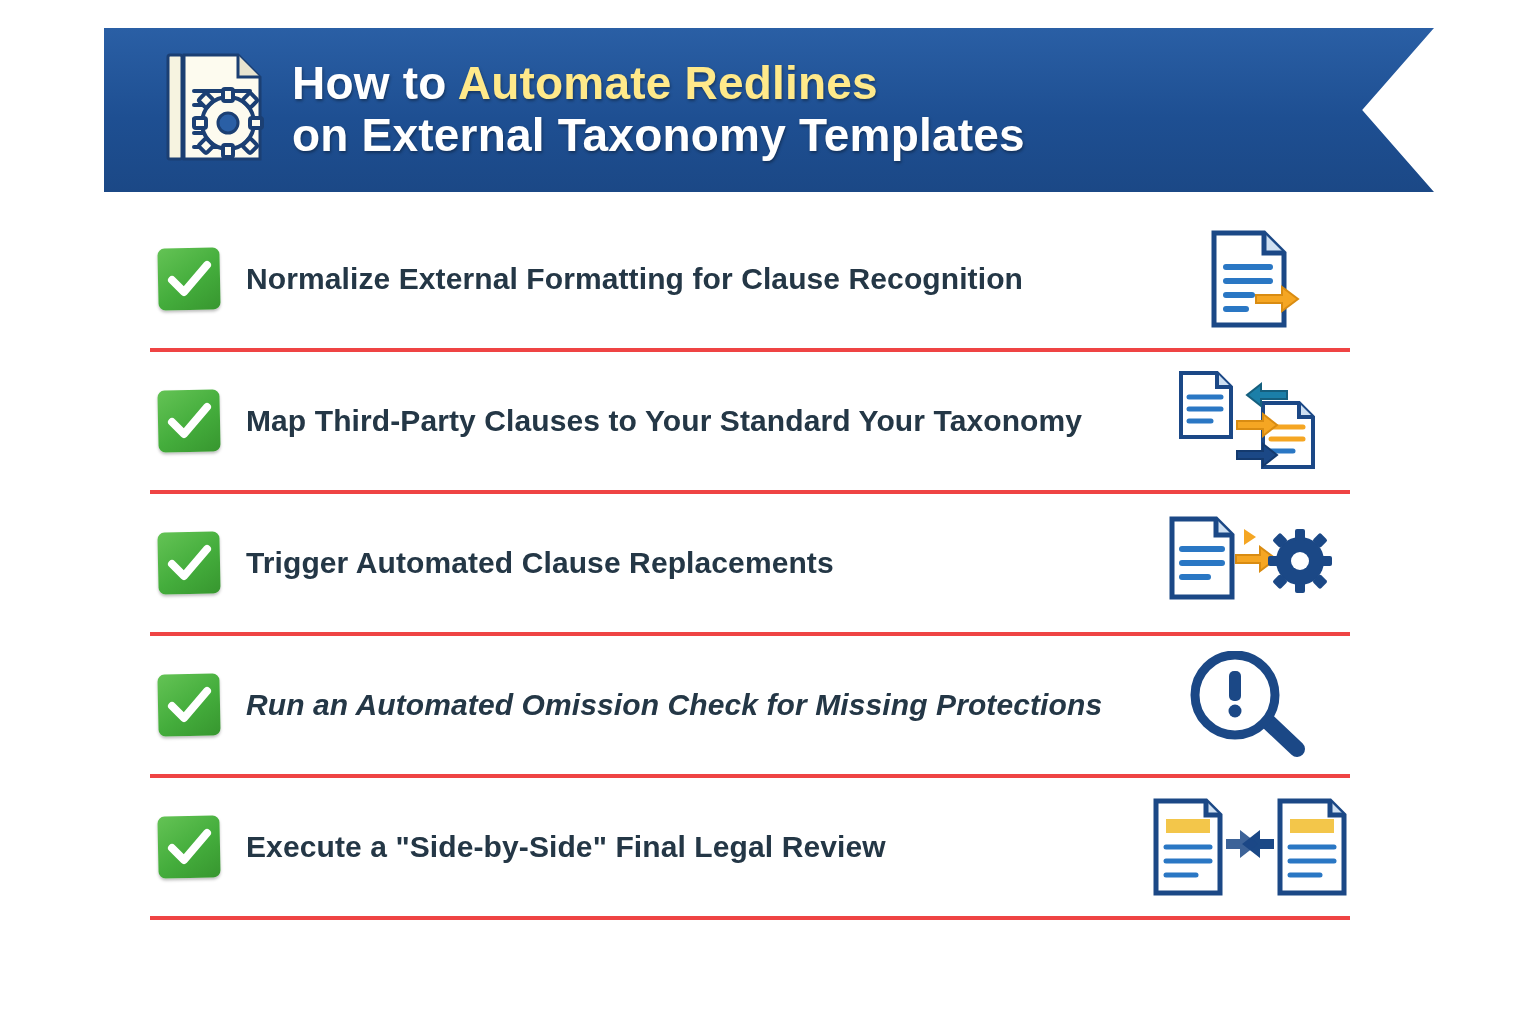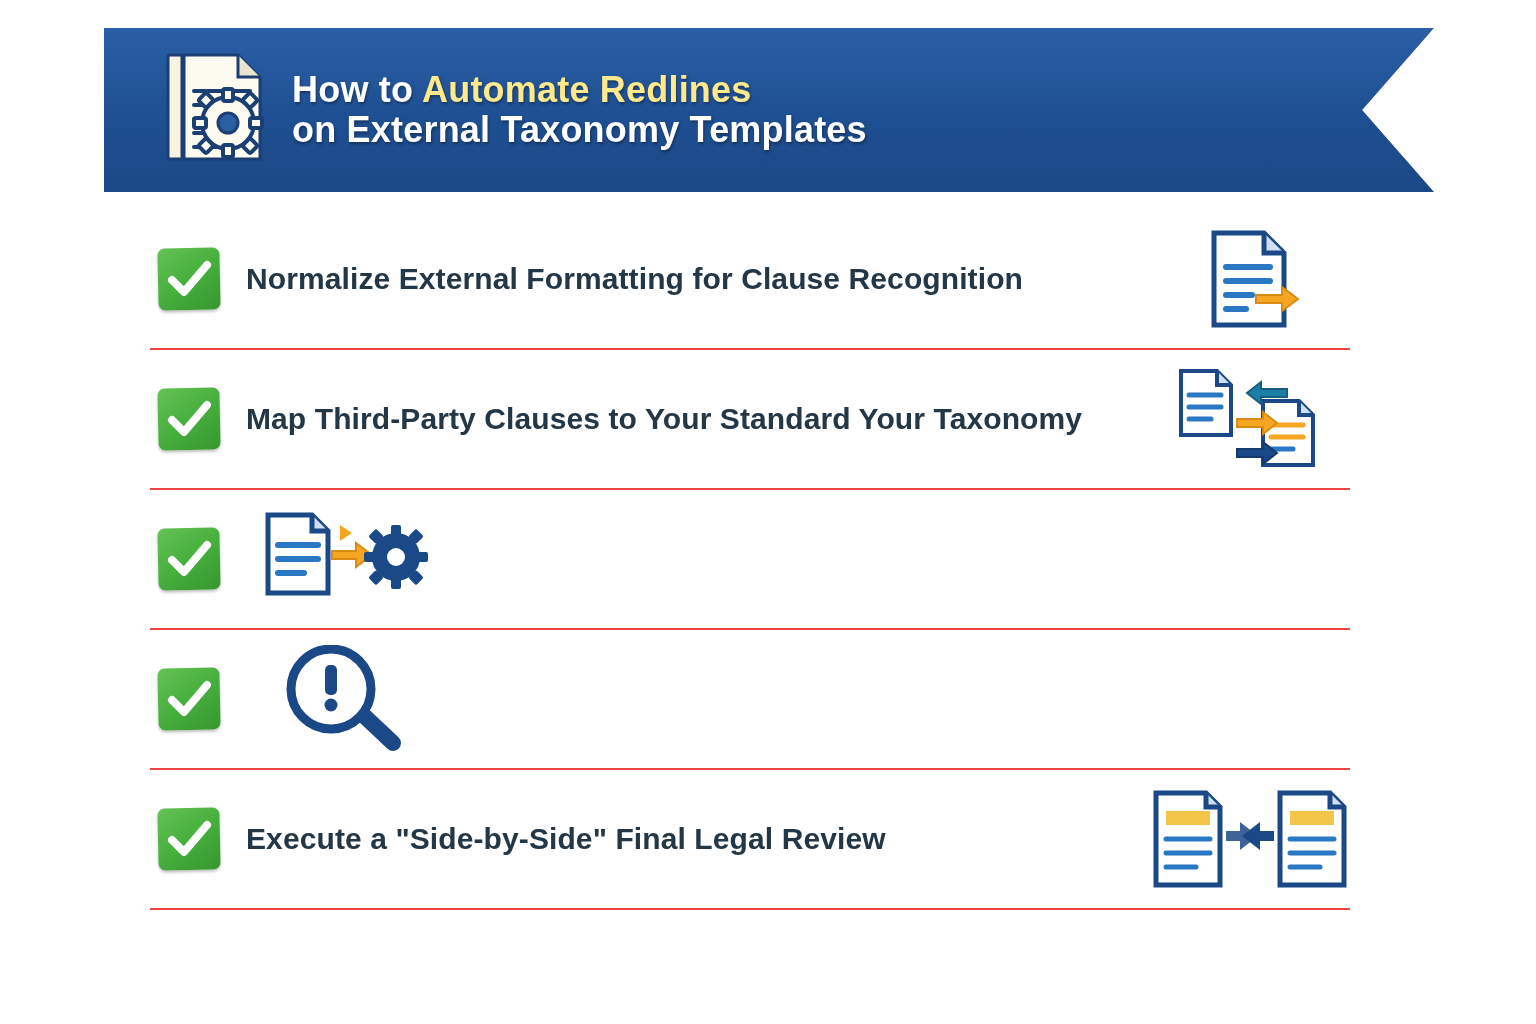--- a/index.html
+++ b/index.html
@@ -39,21 +39,21 @@
   }
   .banner-icon {
     width: 104px;
     height: 118px;
     position: relative;
     flex: 0 0 auto;
     margin-right: 22px;
   }
   .banner-title {
     color: #ffffff;
-    font-size: 36px;
+    font-size: 46px;
     line-height: 1.12;
     font-weight: bold;
     letter-spacing: 0.2px;
     text-shadow: 1px 2px 3px rgba(0,0,0,0.35);
   }
   .banner-title .hl {
     color: #ffe98a;
   }
   .title-line {
     display: block;
@@ -65,21 +65,21 @@
     position: absolute;
     left: 150px;
     top: 210px;
     width: 1200px;
   }
   .row {
     position: relative;
     display: flex;
     align-items: center;
     height: 138px;
-    border-bottom: 2px solid #ef4444;
+    border-bottom: 4px solid #ef4444;
   }
   .check {
     width: 62px;
     height: 62px;
     flex: 0 0 auto;
     margin-left: 8px;
     margin-right: 26px;
     position: relative;
   }
   .check .box {
@@ -217,20 +217,21 @@
     </div>
   </div>
 
   <div class="row">
     <div class="check">
       <div class="box"></div>
       <svg viewBox="0 0 62 62" width="62" height="62">
         <path d="M14 32 L26 44 L49 17" fill="none" stroke="#ffffff" stroke-width="8" stroke-linecap="round" stroke-linejoin="round"></path>
       </svg>
     </div>
+    <div class="row-label">Trigger Automated Clause Replacements</div>
     <div class="row-icon">
       <svg width="168" height="104" viewBox="0 0 168 104">
         <path d="M6 8 h44 l16 16 v62 h-60 z" fill="#ffffff" stroke="#1b4886" stroke-width="5"></path>
         <path d="M50 8 v16 h16" fill="#cfe0f2" stroke="#1b4886" stroke-width="5"></path>
         <g stroke="#2a77c4" stroke-width="6" stroke-linecap="round">
           <line x1="16" y1="38" x2="56" y2="38"></line>
           <line x1="16" y1="52" x2="56" y2="52"></line>
           <line x1="16" y1="66" x2="42" y2="66"></line>
         </g>
         <path d="M70 44 h24 l0 -8 l16 12 l-16 12 l0 -8 h-24 z" fill="#f5a623" stroke="#d98c12" stroke-width="2"></path>
@@ -253,20 +254,21 @@
     </div>
   </div>
 
   <div class="row">
     <div class="check">
       <div class="box"></div>
       <svg viewBox="0 0 62 62" width="62" height="62">
         <path d="M14 32 L26 44 L49 17" fill="none" stroke="#ffffff" stroke-width="8" stroke-linecap="round" stroke-linejoin="round"></path>
       </svg>
     </div>
+    <div class="row-label italic">Run an Automated Omission Check for Missing Protections</div>
     <div class="row-icon">
       <svg width="150" height="108" viewBox="0 0 150 108">
         <line x1="88" y1="66" x2="122" y2="98" stroke="#1b4886" stroke-width="16" stroke-linecap="round"></line>
         <circle cx="60" cy="44" r="40" fill="#ffffff" stroke="#1b4886" stroke-width="9"></circle>
         <g fill="#1b4886">
           <rect x="54" y="20" width="12" height="30" rx="5"></rect>
           <circle cx="60" cy="60" r="6.5"></circle>
         </g>
       </svg>
     </div>

